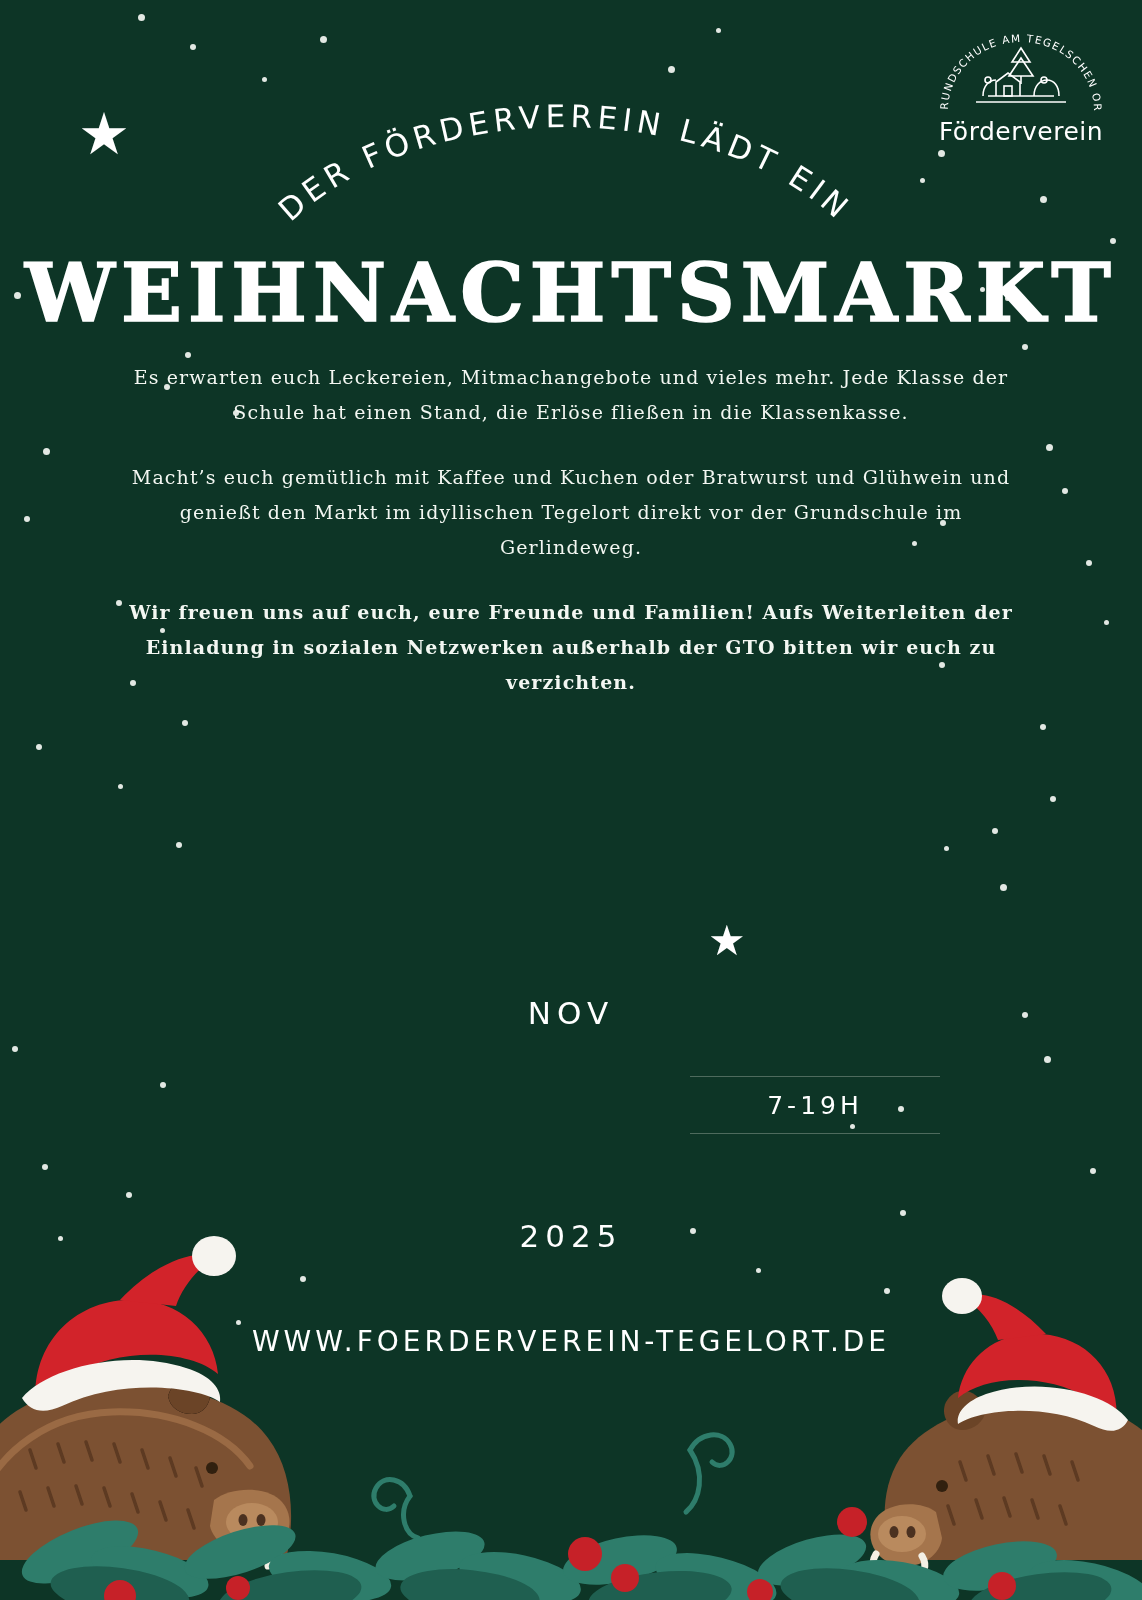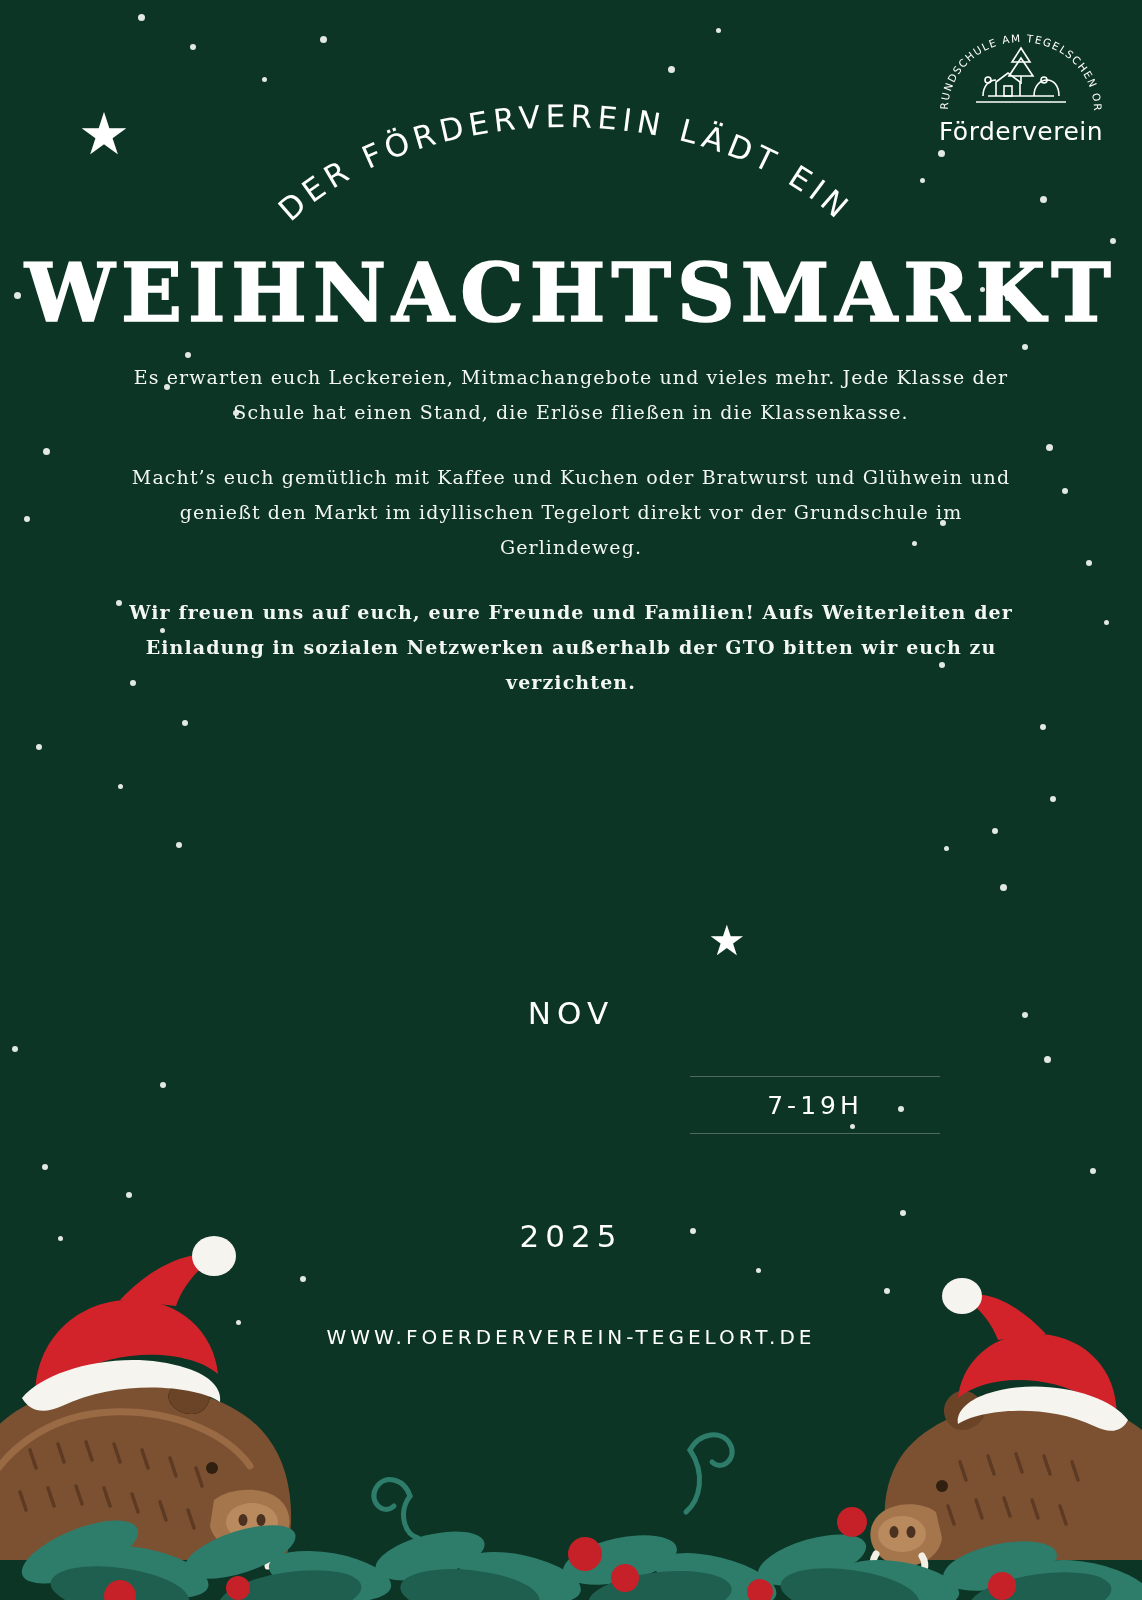--- a/index.html
+++ b/index.html
@@ -163,21 +163,21 @@
   }
 
   
   #url {
     position: absolute;
     top: 1325px;
     left: 0;
     width: 100%;
     text-align: center;
     font-family: "DejaVu Sans", sans-serif;
-    font-size: 20px;
+    font-size: 28px;
     letter-spacing: 4px;
     color: #ffffff;
   }
 
   
   #foliage {
     position: absolute;
     left: 0;
     bottom: 0;
     width: 1142px;

